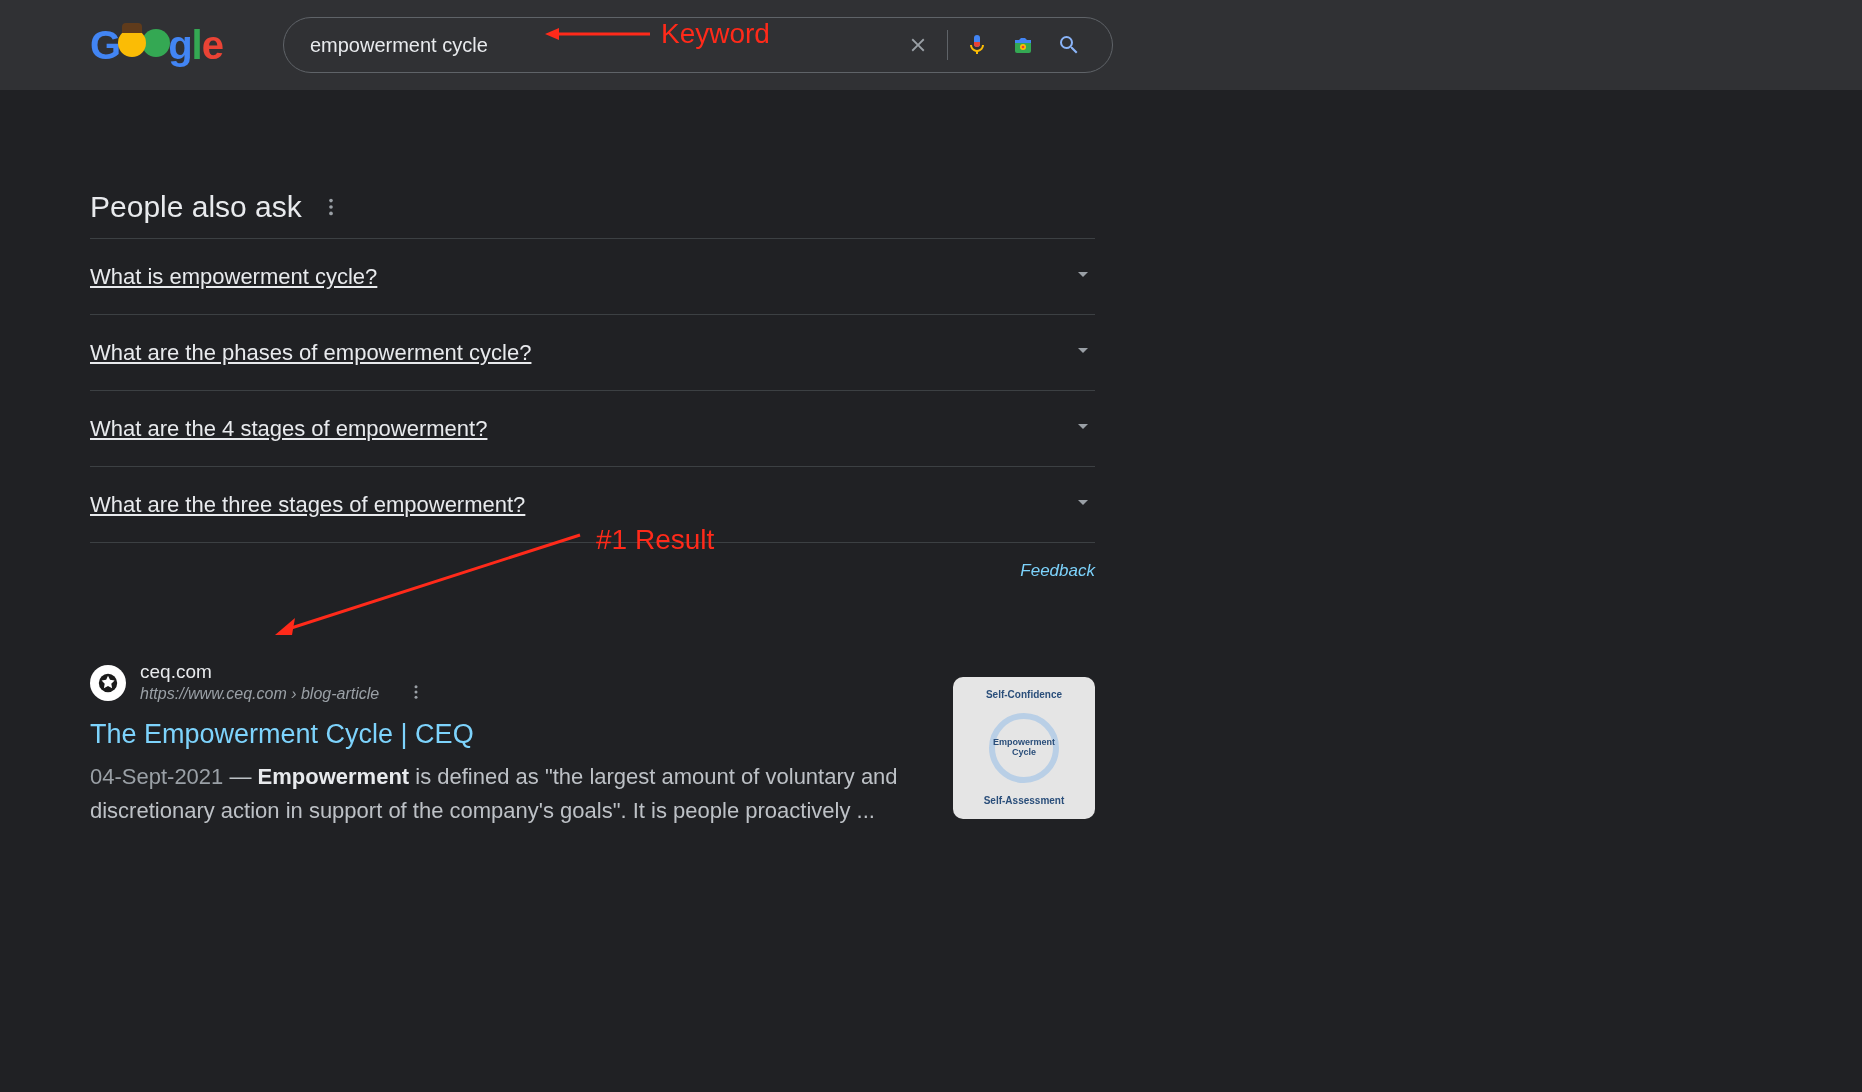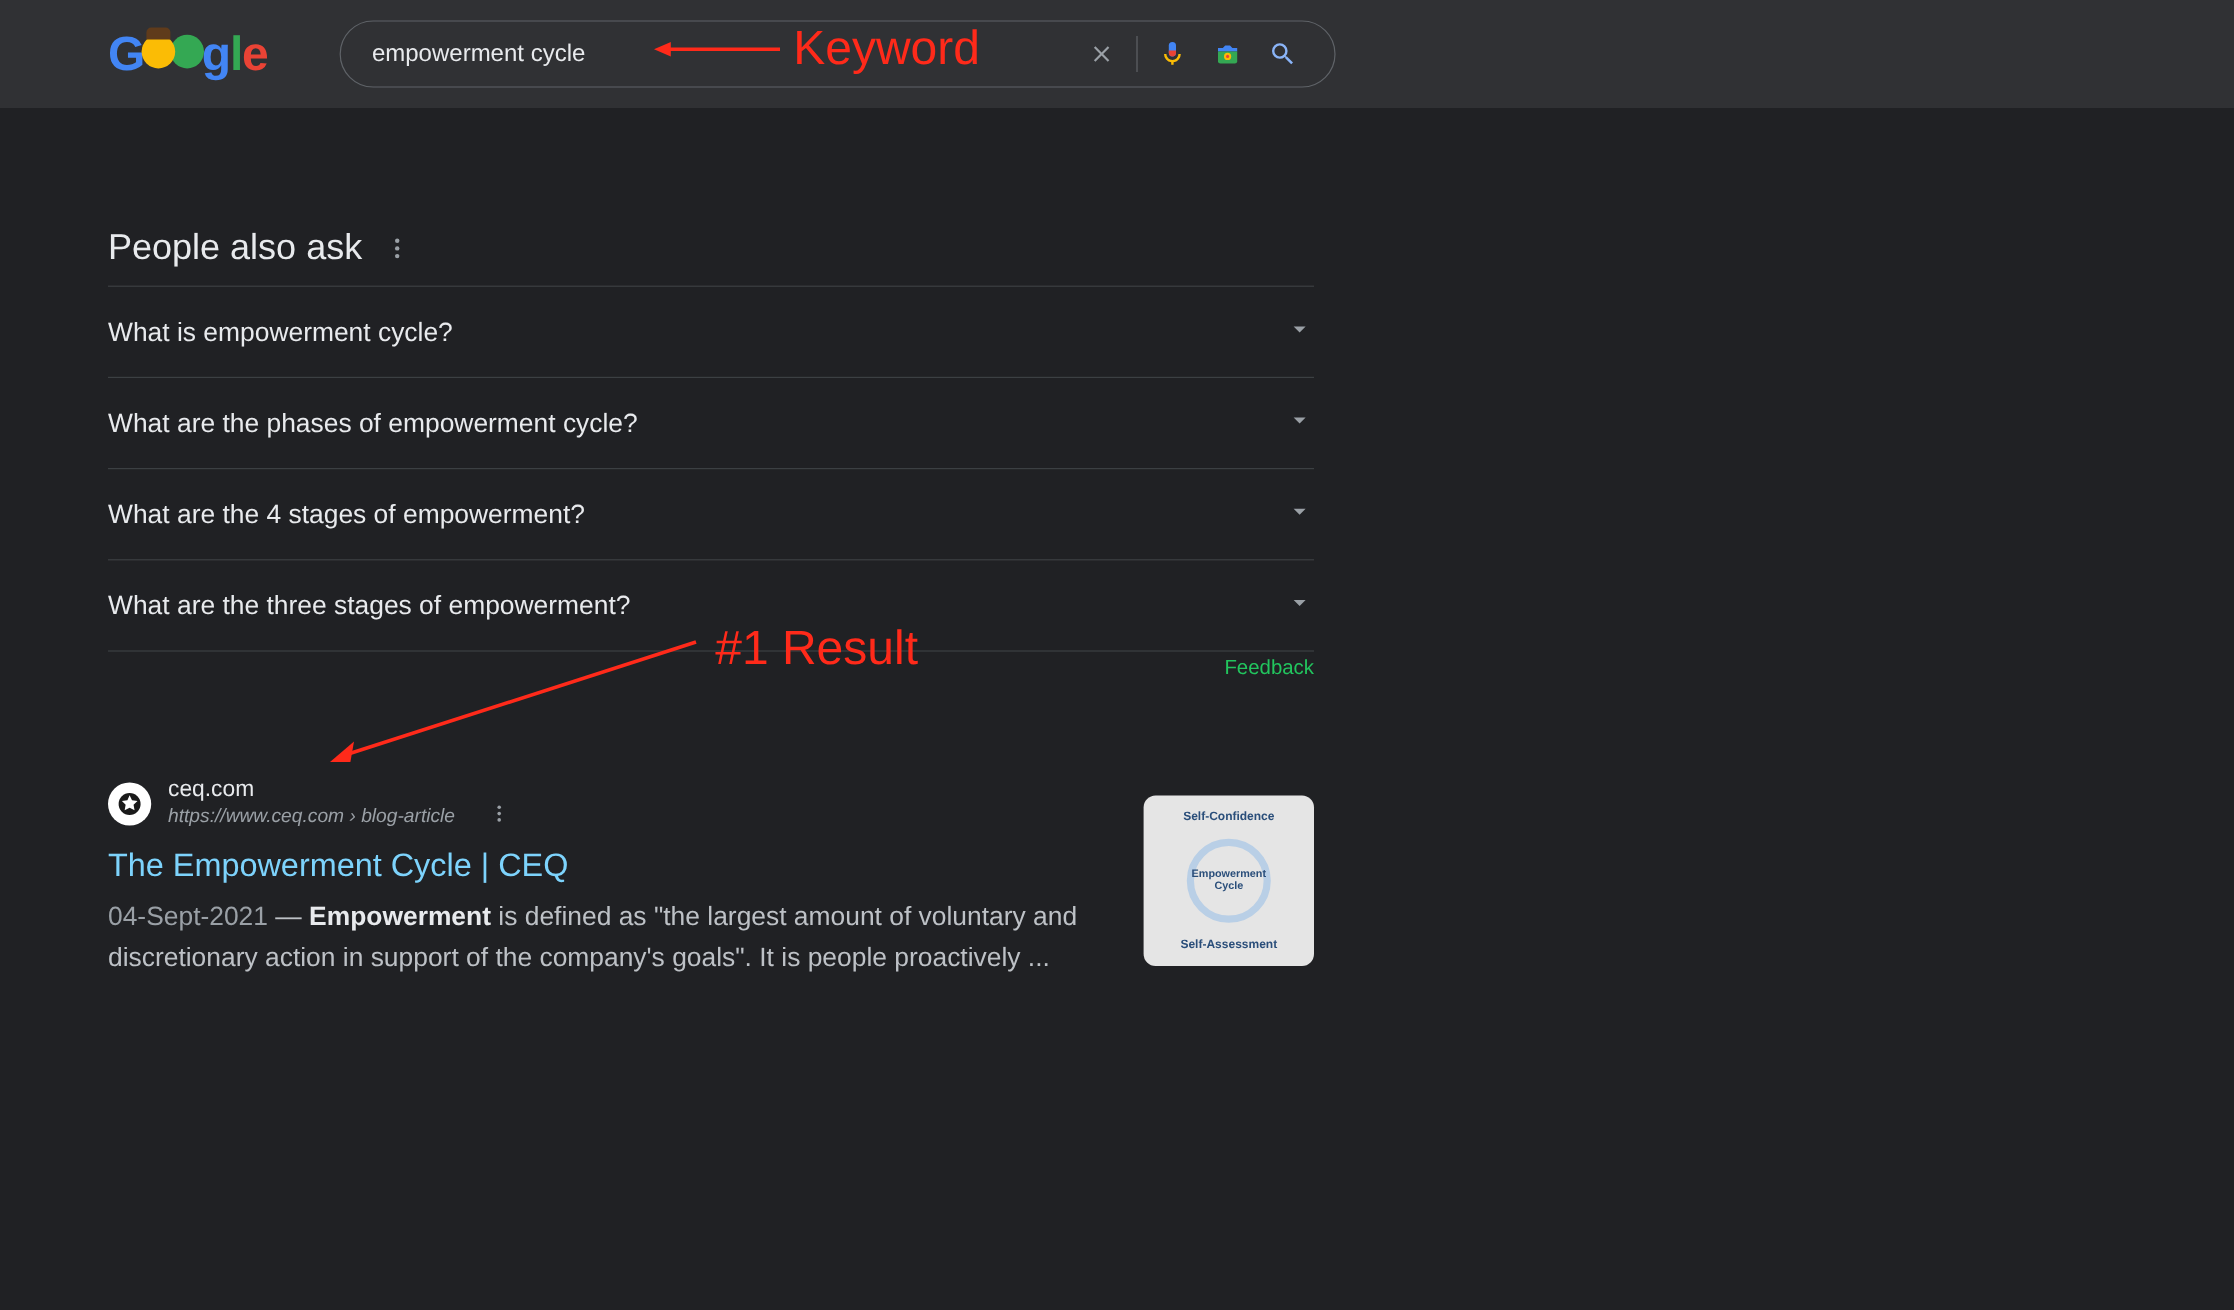--- a/index.html
+++ b/index.html
@@ -100,28 +100,30 @@
     width: 1005px;
   }
   .paa-item {
     border-bottom: 1px solid #3c4043;
     height: 76px;
     display: flex;
     align-items: center;
     justify-content: space-between;
     font-size: 22px;
     cursor: pointer;
+    text-decoration: underline;
   }
   .paa-chevron svg { width: 24px; height: 24px; }
   .feedback {
     text-align: right;
     width: 1005px;
-    color: #22c55e;
+    color: #7dd3fc;
     font-size: 17px;
-    margin-top: 4px;
+    margin-top: 18px;
+    font-style: italic;
   }
   .result {
     margin-top: 80px;
     width: 1005px;
     display: flex;
     gap: 20px;
     align-items: center;
   }
   .result-main { flex: 1; }
   .result-head {
@@ -157,21 +159,21 @@
     color:#2a4e7a; font-size:10px; font-weight:bold; text-align:center; padding:6px;
     margin-top: 6px;
   }
   .thumb .ring {
     width:70px;height:70px;border:6px solid #b9cfe6;border-radius:50%;
     display:flex;align-items:center;justify-content:center;font-size:9px;line-height:1.1;
   }
   .annotation {
     position: absolute;
     color: #ff2a1a;
-    font-size: 40px;
+    font-size: 28px;
     pointer-events: none;
     display:flex; align-items:center; gap:6px;
   }
   .annotation svg { overflow: visible; }
   .ann-keyword { top: 18px; left: 545px; }
   .ann-result  { top: 520px; left: 270px; }
 </style>
 </head>
 <body>
 

